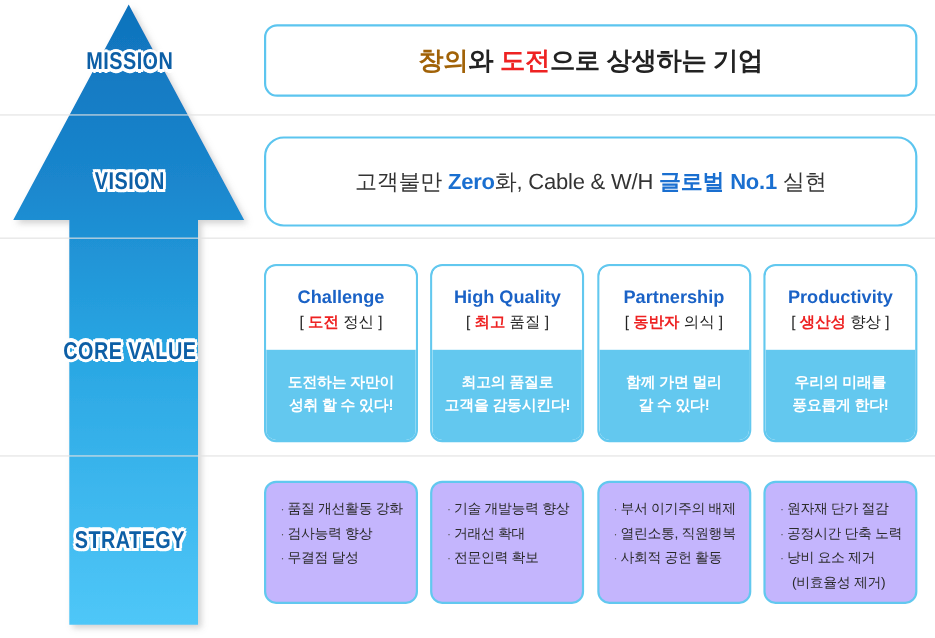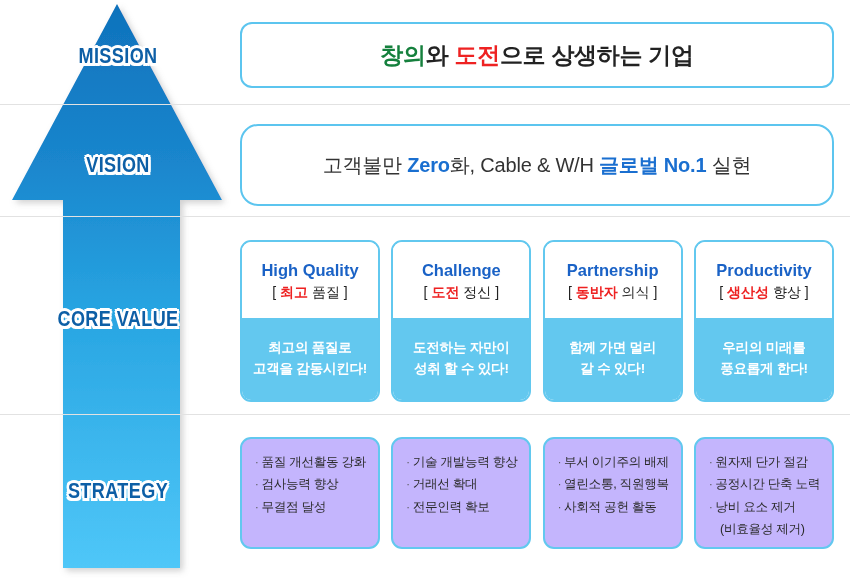--- a/index.html
+++ b/index.html
@@ -57,21 +57,21 @@
     display:flex;align-items:center;justify-content:center;
     z-index:6;
   }
   .banner.mission-banner{top:22px;height:66px;}
   .banner.vision-banner{top:124px;height:82px;border-radius:18px;}
 
   .mission-text{
     font-size:23px;font-weight:bold;color:#1a1a1a;
     letter-spacing:-0.3px;white-space:nowrap;
   }
-  .mission-text .blue{color:#15803d;}
+  .mission-text .blue{color:#a16207;}
   .mission-text .red{color:#ee2222;}
   .mission-text .plain{font-weight:bold;color:#222;}
 
   .vision-text{
     font-size:20px;color:#333333;letter-spacing:-0.2px;white-space:nowrap;
   }
   .vision-text .blue{color:#1a6fd0;font-weight:bold;}
 
   
   .cards{position:absolute;left:240px;top:240px;width:594px;height:162px;
@@ -155,36 +155,36 @@
     <div class="mission-text" id="mission-text"><span class="blue">창의</span><span class="plain">와 </span><span class="red">도전</span><span class="plain">으로 상생하는 기업</span></div>
   </div>
 
   <div class="banner vision-banner">
     <div class="vision-text" id="vision-text"><span class="plain">고객불만 </span><span class="blue">Zero</span><span class="plain">화, Cable &amp; W/H </span><span class="blue">글로벌 No.1</span><span class="plain"> 실현</span></div>
   </div>
 
   <div class="cards" id="cards">
       <div class="card">
         <div class="card-top">
+          <div class="card-en">Challenge</div>
+          <div class="card-kr"><span>[ </span><span class="red">도전</span><span> 정신 ]</span></div>
+        </div>
+        <div class="card-bottom">
+          <div>도전하는 자만이</div>
+          <div>성취 할 수 있다!</div>
+        </div>
+      </div>
+      <div class="card">
+        <div class="card-top">
           <div class="card-en">High Quality</div>
           <div class="card-kr"><span>[ </span><span class="red">최고</span><span> 품질 ]</span></div>
         </div>
         <div class="card-bottom">
           <div>최고의 품질로</div>
           <div>고객을 감동시킨다!</div>
-        </div>
-      </div>
-      <div class="card">
-        <div class="card-top">
-          <div class="card-en">Challenge</div>
-          <div class="card-kr"><span>[ </span><span class="red">도전</span><span> 정신 ]</span></div>
-        </div>
-        <div class="card-bottom">
-          <div>도전하는 자만이</div>
-          <div>성취 할 수 있다!</div>
         </div>
       </div>
       <div class="card">
         <div class="card-top">
           <div class="card-en">Partnership</div>
           <div class="card-kr"><span>[ </span><span class="red">동반자</span><span> 의식 ]</span></div>
         </div>
         <div class="card-bottom">
           <div>함께 가면 멀리</div>
           <div>갈 수 있다!</div>

